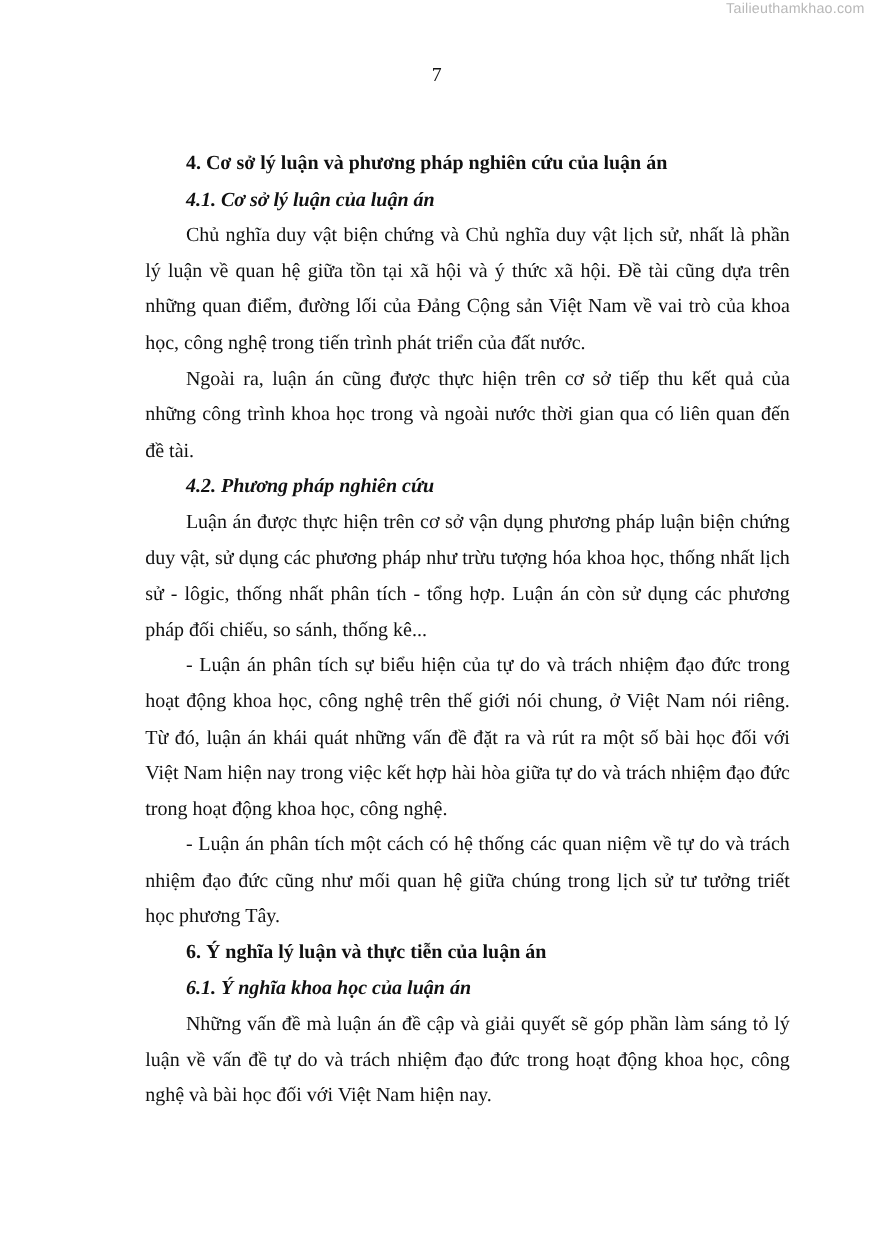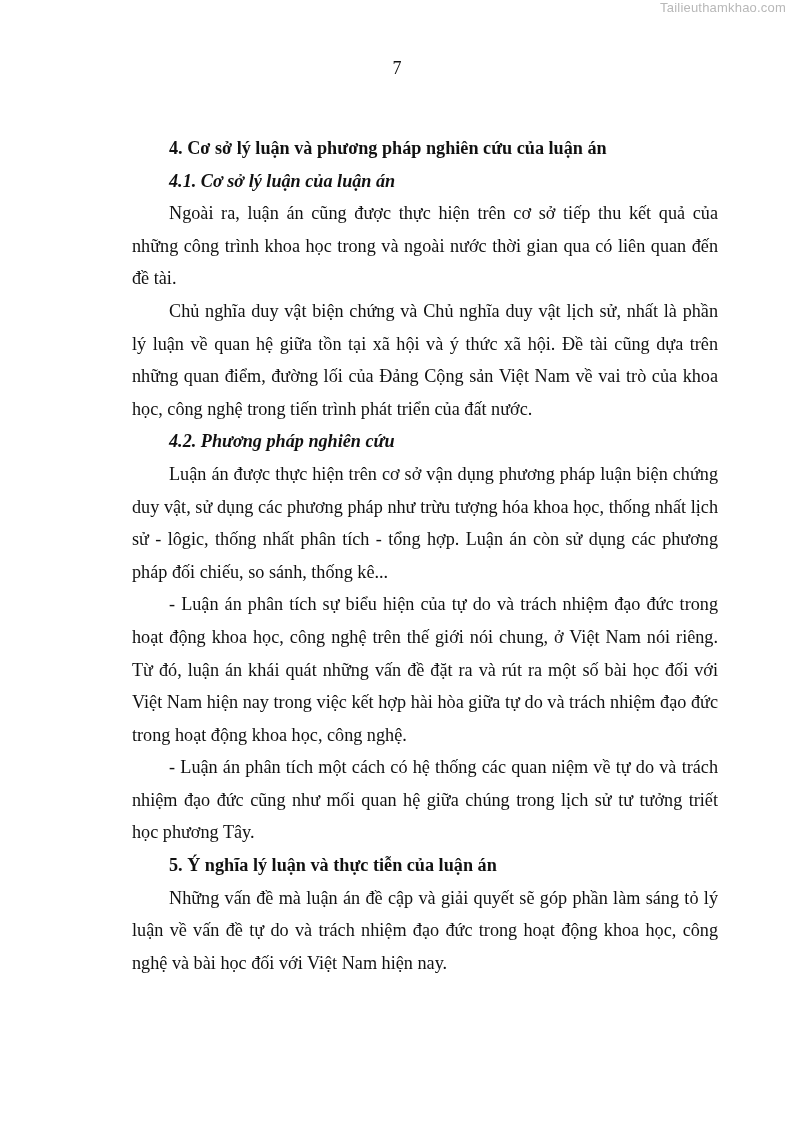--- a/index.html
+++ b/index.html
@@ -28,21 +28,22 @@
   </style>
 </head>
 <body>
 
 <div class="watermark">Tailieuthamkhao.com</div>
 <div class="page-number">7</div>
 
 <div class="content">
   <p class="h-bold">4. Cơ sở lý luận và phương pháp nghiên cứu của luận án</p>
   <p class="h-bi">4.1. Cơ sở lý luận của luận án</p>
+  <p class="indent">Chủ nghĩa duy vật biện chứng và Chủ nghĩa duy vật lịch sử, nhất là phần lý luận về quan hệ giữa tồn tại xã hội và ý thức xã hội. Đề tài cũng dựa trên những quan điểm, đường lối của Đảng Cộng sản Việt Nam về vai trò của khoa học, công nghệ trong tiến trình phát triển của đất nước.</p>
   <p class="indent">Ngoài ra, luận án cũng được thực hiện trên cơ sở tiếp thu kết quả của những công trình khoa học trong và ngoài nước thời gian qua có liên quan đến đề tài.</p>
-  <p class="indent">Chủ nghĩa duy vật biện chứng và Chủ nghĩa duy vật lịch sử, nhất là phần lý luận về quan hệ giữa tồn tại xã hội và ý thức xã hội. Đề tài cũng dựa trên những quan điểm, đường lối của Đảng Cộng sản Việt Nam về vai trò của khoa học, công nghệ trong tiến trình phát triển của đất nước.</p>
   <p class="h-bi">4.2. Phương pháp nghiên cứu</p>
   <p class="indent">Luận án được thực hiện trên cơ sở vận dụng phương pháp luận biện chứng duy vật, sử dụng các phương pháp như trừu tượng hóa khoa học, thống nhất lịch sử - lôgic, thống nhất phân tích - tổng hợp. Luận án còn sử dụng các phương pháp đối chiếu, so sánh, thống kê...</p>
   <p class="indent">- Luận án phân tích sự biểu hiện của tự do và trách nhiệm đạo đức trong hoạt động khoa học, công nghệ trên thế giới nói chung, ở Việt Nam nói riêng. Từ đó, luận án khái quát những vấn đề đặt ra và rút ra một số bài học đối với Việt Nam hiện nay trong việc kết hợp hài hòa giữa tự do và trách nhiệm đạo đức trong hoạt động khoa học, công nghệ.</p>
   <p class="indent">- Luận án phân tích một cách có hệ thống các quan niệm về tự do và trách nhiệm đạo đức cũng như mối quan hệ giữa chúng trong lịch sử tư tưởng triết học phương Tây.</p>
-  <p class="h-bold">5. Ý nghĩa lý luận và thực tiễn của luận án</p>
+  <p class="h-bold">6. Ý nghĩa lý luận và thực tiễn của luận án</p>
+  <p class="h-bi">6.1. Ý nghĩa khoa học của luận án</p>
   <p class="indent">Những vấn đề mà luận án đề cập và giải quyết sẽ góp phần làm sáng tỏ lý luận về vấn đề tự do và trách nhiệm đạo đức trong hoạt động khoa học, công nghệ và bài học đối với Việt Nam hiện nay.</p>
 </div>
 
 </body></html>

